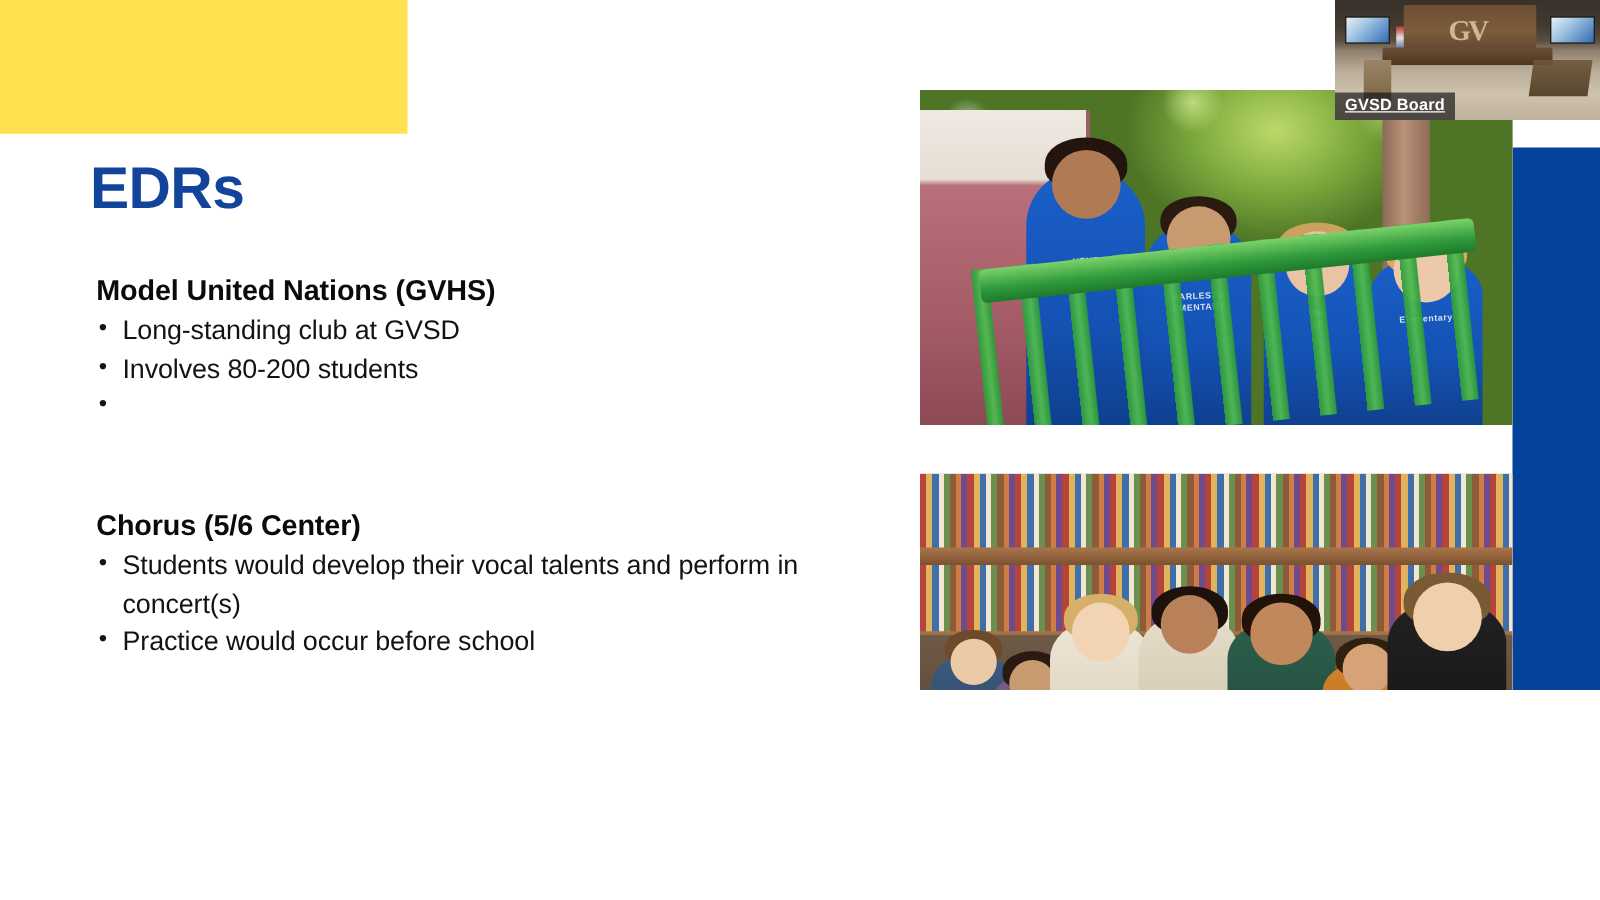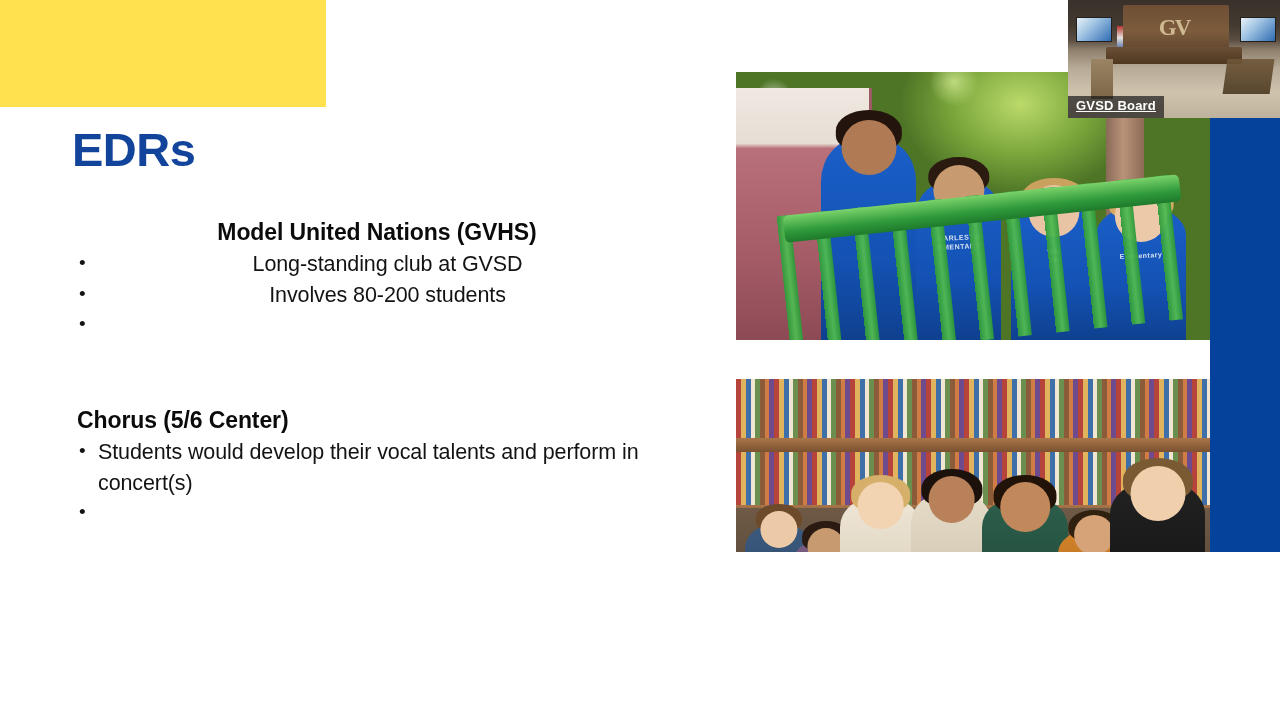--- a/index.html
+++ b/index.html
@@ -54,21 +54,21 @@
     color: #12449b;
     letter-spacing: -0.5px;
     line-height: 1.0;
   }
 
   .section {
     position: absolute;
     left: 77px;
     width: 600px;
   }
-  #section-mun { top: 218px; text-align: center; }
+  #section-mun { top: 218px; }
   #section-chorus { top: 406px; }
 
   .section-heading {
     font-size: 23px;
     font-weight: bold;
     color: #0b0b0b;
     line-height: 1.28;
     margin: 0 0 2px 0;
     letter-spacing: -0.1px;
   }
@@ -249,21 +249,21 @@
     transform: translateX(-50%);
     border-radius: 50% 50% 38% 38%;
   }
 
   
   #thumb-gvsd {
     position: absolute;
     left: 1068px;
     top: 0px;
     width: 212px;
-    height: 118px;
+    height: 96px;
     overflow: hidden;
     background: #2b2520;
   }
   #thumb-gvsd .room {
     position: absolute; inset: 0;
     background:
       linear-gradient(180deg, #39312a 0%, #433a31 22%, #5b4e42 34%,
                               #8d7f6c 42%, #b8ab97 58%, #cfc3ae 78%, #bfb29c 100%);
   }
   #thumb-gvsd .wall-wood {
@@ -379,20 +379,21 @@
 
   <div class="section" id="section-chorus">
     <div class="section-heading">Chorus (5/6 Center)</div>
     <ul class="bullet-list">
       <li class="bullet-item">
         <span class="dot">•</span>
         <span>Students would develop their vocal talents and perform in concert(s)</span>
       </li>
       <li class="bullet-item">
         <span class="dot">•</span>
+        <span>Practice would occur before school</span>
       </li>
     </ul>
   </div>
 
   <div class="photo" id="photo-playground">
     <div class="pg-sky"></div>
     <div class="pg-canopy"></div>
     <div class="pg-equip"></div>
     <div class="pg-post"></div>
 

